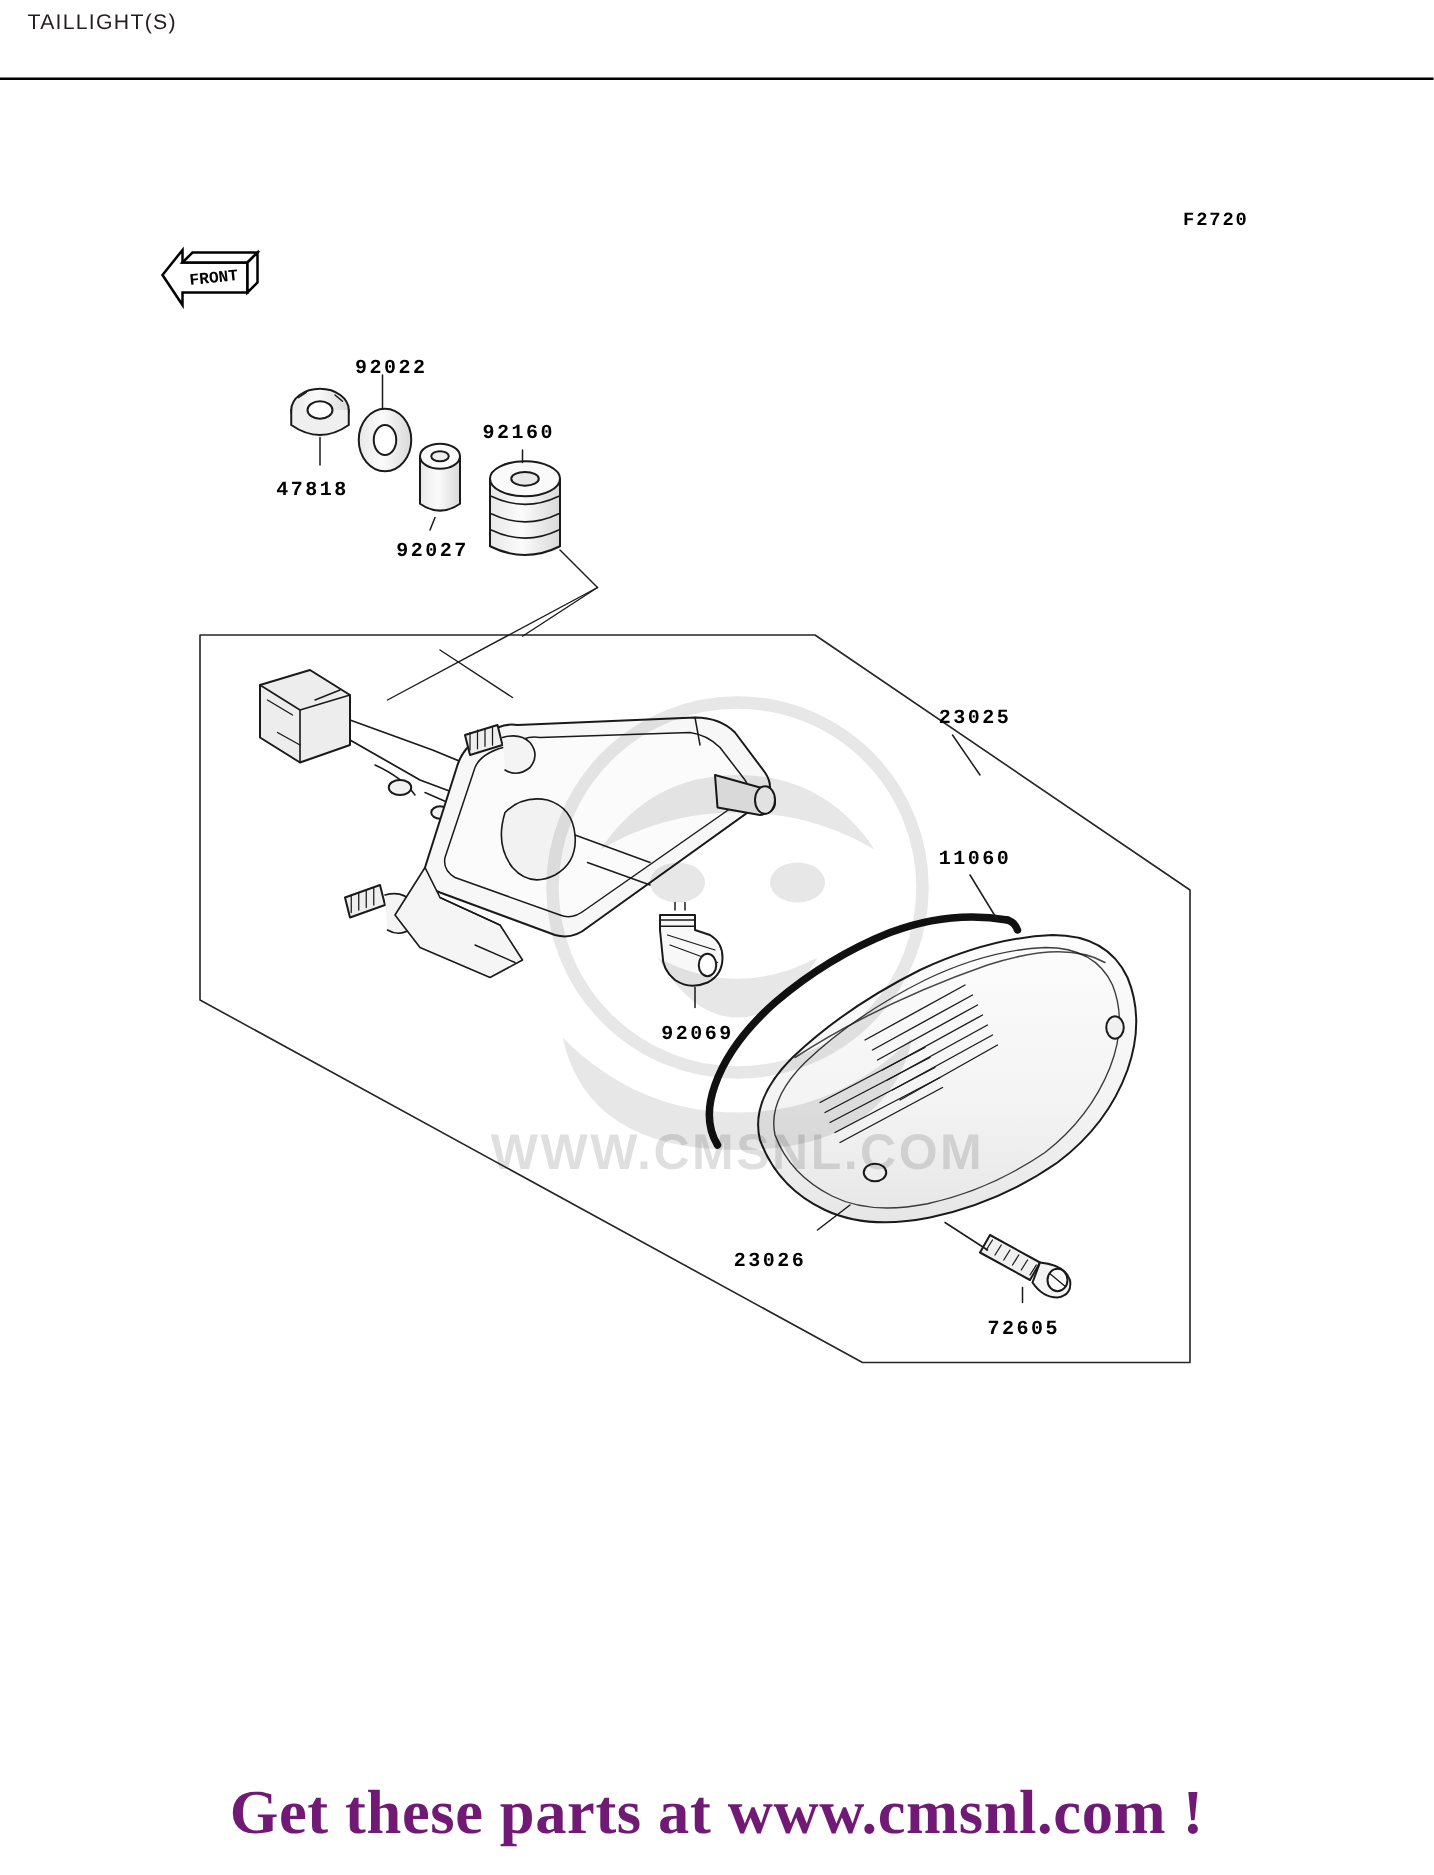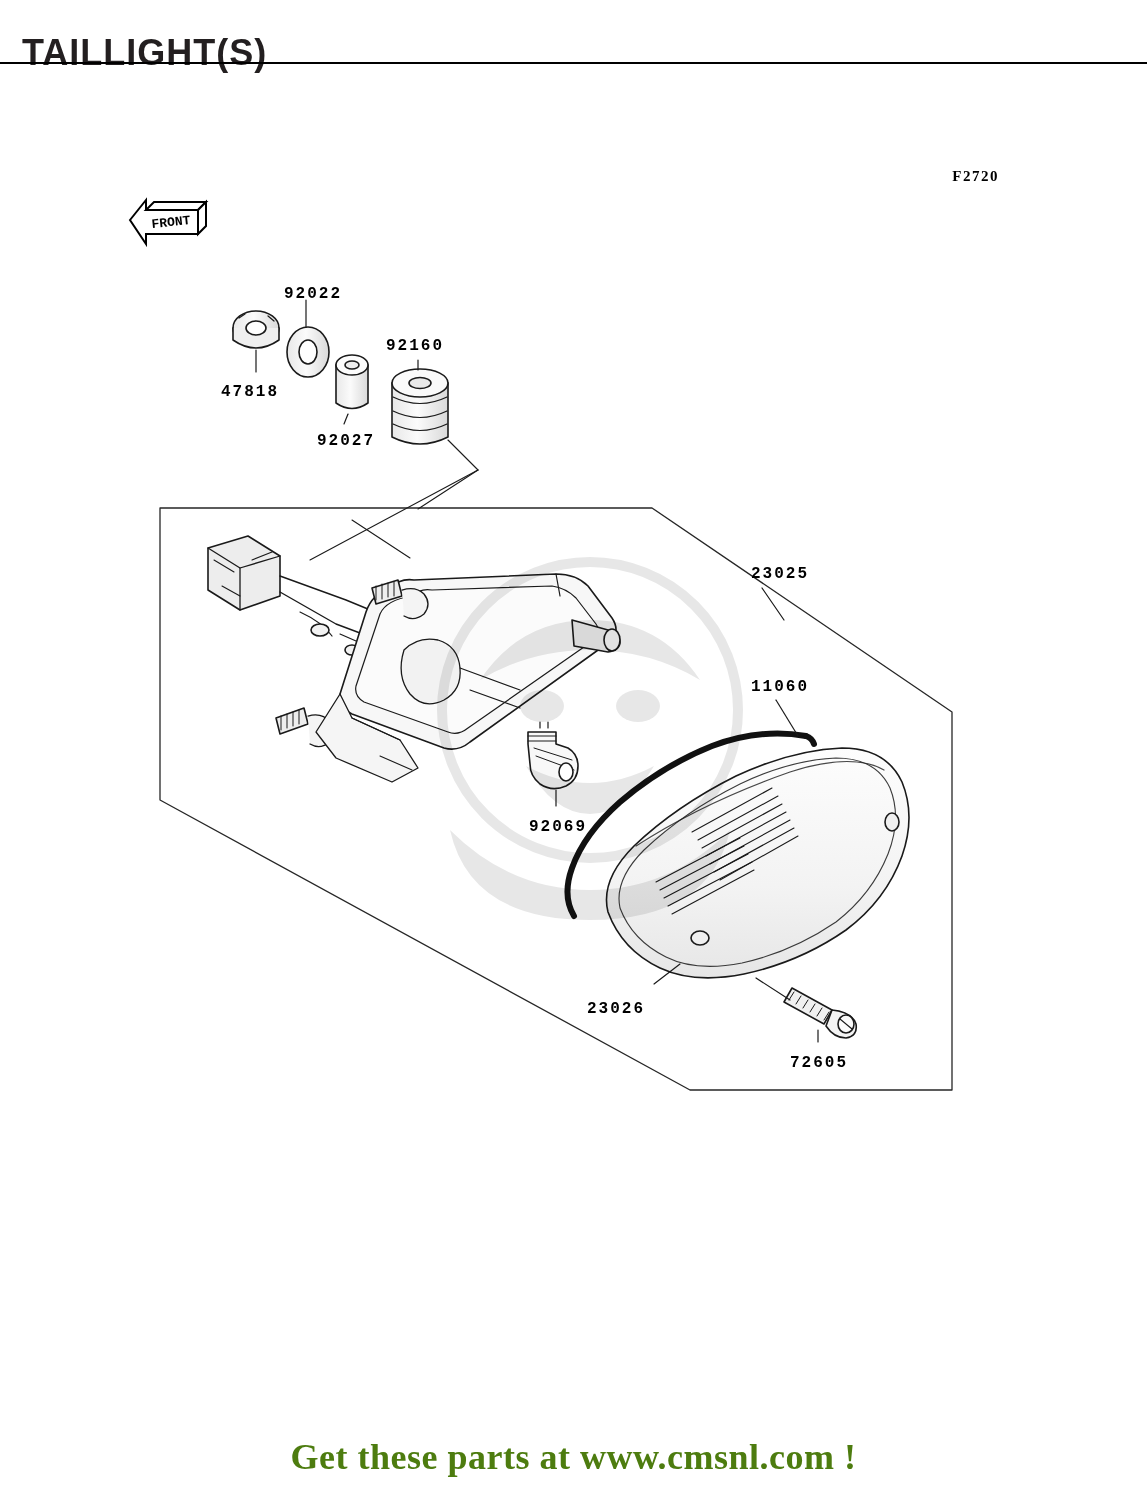--- a/index.html
+++ b/index.html
@@ -14,64 +14,63 @@
     font-family: "Liberation Sans", sans-serif;
     overflow: hidden;
   }
   #page {
     position: absolute;
     inset: 0;
   }
   .page-title {
     position: absolute;
     left: 22px;
-    top: 32px;
-    font-size: 36px;
+    top: 8px;
+    font-size: 17px;
     letter-spacing: 1px;
     color: #231f20;
     font-family: "Liberation Sans", sans-serif;
     white-space: nowrap;
-    font-weight: bold;
   }
   .hrule {
     position: absolute;
     left: 0;
     right: 0;
     top: 62px;
     height: 2px;
     background: #000;
   }
   .fig-code {
     position: absolute;
     right: 148px;
     top: 168px;
     font-size: 15px;
     font-weight: bold;
     letter-spacing: 1.5px;
-    font-family: Liberation Serif, serif;
+    font-family: Liberation Mono, monospace;
     color: #000;
   }
   .part-label {
     position: absolute;
     font-size: 16px;
     font-weight: bold;
     letter-spacing: 2px;
     font-family: "Liberation Mono", monospace;
     color: #000;
     white-space: nowrap;
   }
   .footer-cta {
     position: absolute;
     left: 0;
     right: 0;
     bottom: 22px;
     text-align: center;
-    font-size: 36px;
+    font-size: 50px;
     font-weight: bold;
-    color: #4d7c0f;
+    color: #701a75;
     font-family: "Liberation Serif", serif;
     letter-spacing: 0.5px;
   }
   svg.diagram {
     position: absolute;
     left: 0;
     top: 0;
     width: 1147px;
     height: 1500px;
     pointer-events: none;
@@ -284,20 +283,21 @@
   <svg class="wm" viewBox="0 0 520 470">
     <g fill="#000" opacity="0.9">
       <circle cx="260" cy="180" r="148" fill="none" stroke="#000" stroke-width="10"></circle>
       <path d="M150 150 q40 -60 110 -60 q70 0 110 60 q-50 -30 -110 -30 q-60 0 -110 30 z"></path>
       <ellipse cx="212" cy="176" rx="22" ry="16"></ellipse>
       <ellipse cx="308" cy="176" rx="22" ry="16"></ellipse>
       <path d="M196 236 q64 34 128 0 q-28 48 -64 48 q-36 0 -64 -48 z"></path>
       <path d="M120 300 q60 60 140 60 q80 0 140 -60 q-20 90 -140 90 q-120 0 -140 -90 z"></path>
     </g>
   </svg>
+  <div class="wm-text">WWW.CMSNL.COM</div>
 
   <div class="part-label" style="left:284px; top:285px;text-align:right;">92022</div>
   <div class="part-label" style="left:386px; top:337px;">92160</div>
   <div class="part-label" style="left:221px; top:383px;">47818</div>
   <div class="part-label" style="left:317px; top:432px;">92027</div>
   <div class="part-label" style="left:751px; top:565px;">23025</div>
   <div class="part-label" style="left:751px; top:678px;">11060</div>
   <div class="part-label" style="left:529px; top:818px;">92069</div>
   <div class="part-label" style="left:587px; top:1000px;">23026</div>
   <div class="part-label" style="left:790px; top:1054px;">72605</div>

